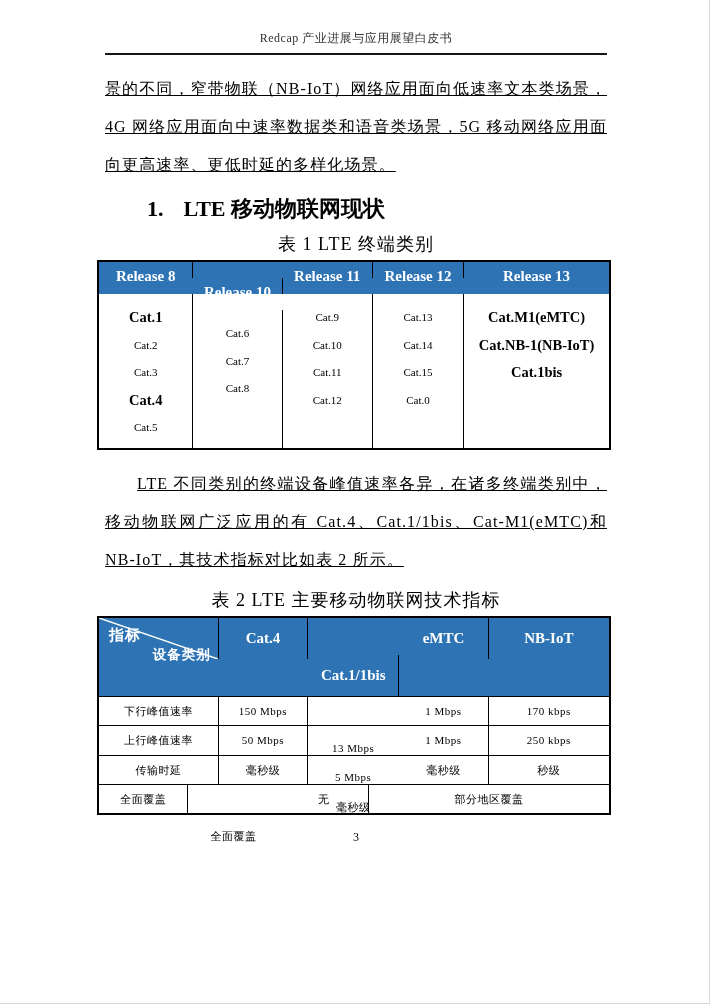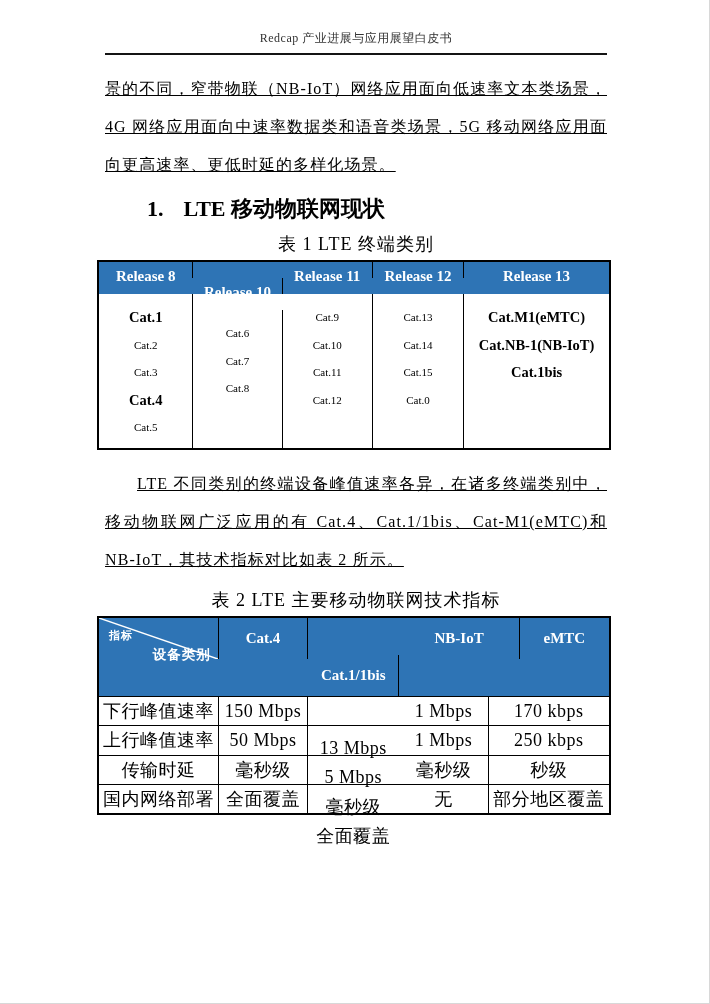--- a/index.html
+++ b/index.html
@@ -57,24 +57,24 @@
   .t1-col:last-child { border-right: none; }
   .t1i { height: 27.6px; line-height: 27.6px; text-align: center; font-size: 11px; }
   .t1i.b { font-weight: bold; font-size: 14.5px; }
   
   .t2 .hdr-cell { height: 41px; line-height: 41px; }
   .u0 { width: 23.5%; } .u1 { width: 17.5%; } .u2 { width: 17.9%; margin-top: 37px; }
   .u3 { width: 17.5%; } .u4 { flex: 1; }
   .corner { position: relative; line-height: normal; }
   .corner svg { position: absolute; left: 0; top: 0; width: 100%; height: 100%; }
   .corner-top { position: absolute; top: 16px; right: 7px; font-size: 13.5px; letter-spacing: 1px; }
-  .corner-bottom { position: absolute; bottom: 3px; left: 10px; font-size: 11px; letter-spacing: 1px; }
+  .corner-bottom { position: absolute; bottom: 3px; left: 10px; font-size: 15px; letter-spacing: 1px; }
   .t2-row { display: flex; border-top: 1px solid #000; height: 28.3px; line-height: 28.3px; }
   .t2-cell {
-    text-align: center; font-size: 18px; letter-spacing: 0.5px;
+    text-align: center; font-size: 11px; letter-spacing: 0.5px;
     border-right: 1px solid #000; box-sizing: border-box;
   }
   .t2-cell:last-child { border-right: none; }
   .pagenum { text-align: center; font-size: 12px; margin-top: 15px; }
 </style>
 </head>
 <body>
 
 <div class="page">
 
@@ -142,22 +142,22 @@
       <div class="hdr-row">
         <div class="hdr-cell u0 corner">
           <svg viewBox="0 0 100 100" preserveAspectRatio="none">
             <line x1="0" y1="0" x2="100" y2="100" stroke="#ffffff" stroke-width="1.4" vector-effect="non-scaling-stroke"></line>
           </svg>
           <span class="corner-top">设备类别</span>
           <span class="corner-bottom">指标</span>
         </div>
         <div class="hdr-cell u1">Cat.4</div>
         <div class="hdr-cell u2">Cat.1/1bis</div>
+        <div class="hdr-cell u3">eMTC</div>
         <div class="hdr-cell u4">NB-IoT</div>
-        <div class="hdr-cell u3">eMTC</div>
       </div>
 
       <div class="t2-row">
         <div class="t2-cell u0">下行峰值速率</div>
         <div class="t2-cell u1">150 Mbps</div>
         <div class="t2-cell u2">13 Mbps</div>
         <div class="t2-cell u3">1 Mbps</div>
         <div class="t2-cell u4">170 kbps</div>
       </div>
       <div class="t2-row">
@@ -168,21 +168,20 @@
         <div class="t2-cell u4">250 kbps</div>
       </div>
       <div class="t2-row">
         <div class="t2-cell u0">传输时延</div>
         <div class="t2-cell u1">毫秒级</div>
         <div class="t2-cell u2">毫秒级</div>
         <div class="t2-cell u3">毫秒级</div>
         <div class="t2-cell u4">秒级</div>
       </div>
       <div class="t2-row">
-        <div class="t2-cell u0">国内网络部署</div>
         <div class="t2-cell u1">全面覆盖</div>
         <div class="t2-cell u2">全面覆盖</div>
         <div class="t2-cell u3">无</div>
         <div class="t2-cell u4">部分地区覆盖</div>
       </div>
     </div>
 
     <div class="pagenum">3</div>
   </div>
 </div>

